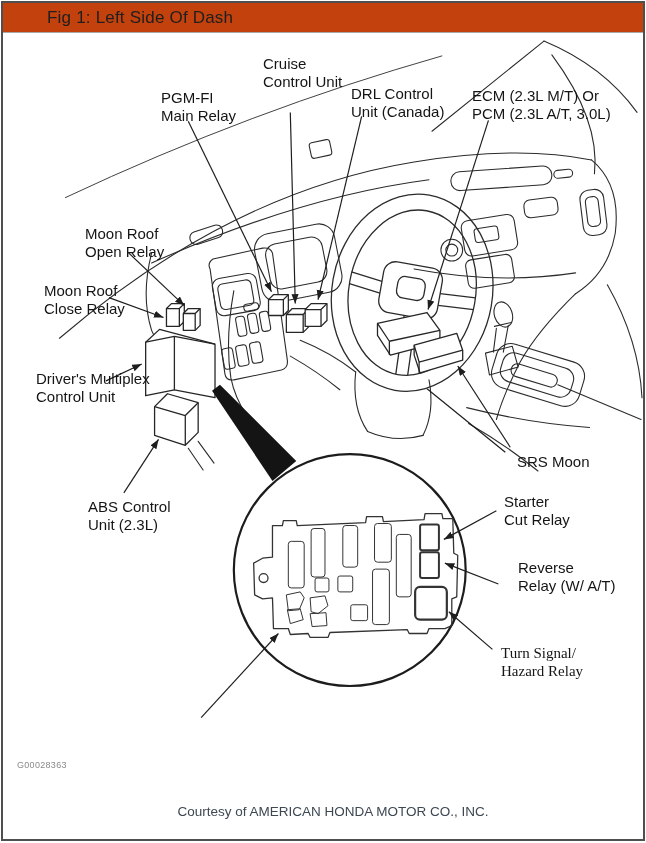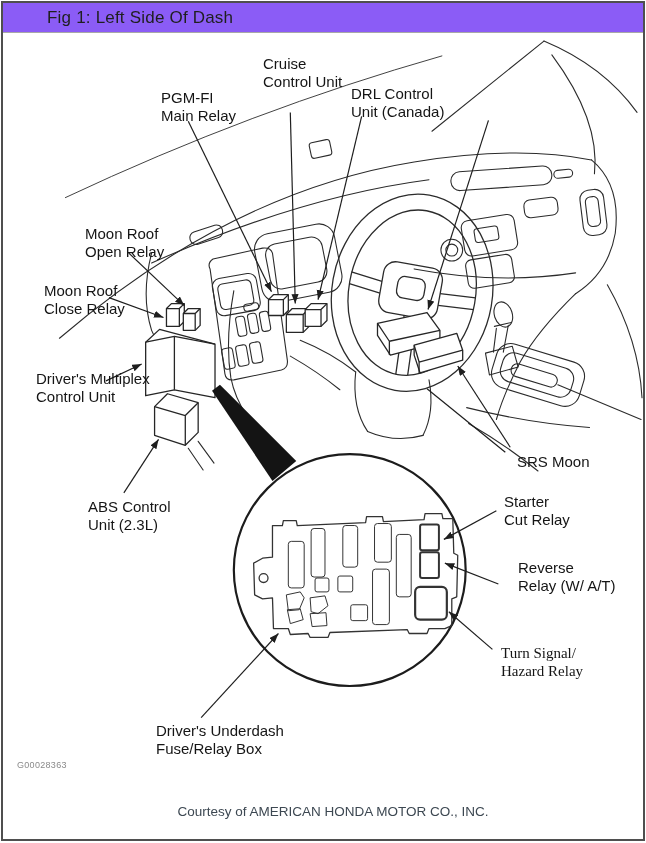--- a/index.html
+++ b/index.html
@@ -23,21 +23,21 @@
   #credit{
     position:absolute;left:0;top:801px;width:100%;text-align:center;
     font-size:13.5px;color:#3d4852;margin-left:10px;
   }
 </style>
 </head>
 <body>
 
 <div id="page">
 
-  <div id="titlebar" style="background-color: #8b5cf6; padding-left: 44px;">
+  <div id="titlebar" style="background-color: #c2410c; padding-left: 44px;">
     <span>Fig 1: Left Side Of Dash</span>
   </div>
 
   <svg id="art" viewBox="0 0 646 843" xmlns="http://www.w3.org/2000/svg">
     <defs>
       <marker id="arw" markerWidth="9" markerHeight="7" refX="8" refY="3" orient="auto">
         <path d="M0,0 L8,3 L0,6 Z" fill="#1e1e1e"></path>
       </marker>
     </defs>
 
@@ -205,34 +205,34 @@
       <path d="M 200,721 L 278,636" marker-end="url(#arw)"></path>
     </g>
   </svg>
 
   <div class="callout" style="left:260px;top:52px;">Cruise
 Control Unit</div>
   <div class="callout" style="left:158px;top:86px;">PGM-FI
 Main Relay</div>
   <div class="callout" style="left:348px;top:82px;">DRL Control
 Unit (Canada)</div>
+  <div class="callout" style="left:469px;top:84px;">ECM (2.3L M/T) Or
+PCM (2.3L A/T, 3.0L)</div>
   <div class="callout" style="left:82px;top:222px;">Moon Roof
 Open Relay</div>
   <div class="callout" style="left:41px;top:279px;">Moon Roof
 Close Relay</div>
   <div class="callout" style="left:33px;top:367px;">Driver's Multiplex
 Control Unit</div>
   <div class="callout" style="left:85px;top:495px;">ABS Control
 Unit (2.3L)</div>
   <div class="callout" style="left:514px;top:450px;">SRS Moon</div>
   <div class="callout" style="left:501px;top:490px;">Starter
 Cut Relay</div>
   <div class="callout" style="left:503px;top:556px;margin-left:12px;">Reverse
 Relay (W/ A/T)</div>
   <div class="callout" style="left:498px;top:642px;font-family:Liberation Serif, serif;">Turn Signal/
 Hazard Relay</div>
-  <div class="callout" style="left:153px;top:719px;">Driver's Underdash
-Fuse/Relay Box</div>
 
   <div id="gcode">G00028363</div>
   <div id="credit" style="color: rgb(61, 72, 82);">Courtesy of AMERICAN HONDA MOTOR CO., INC.</div>
 
 </div>
 
 </body></html>

